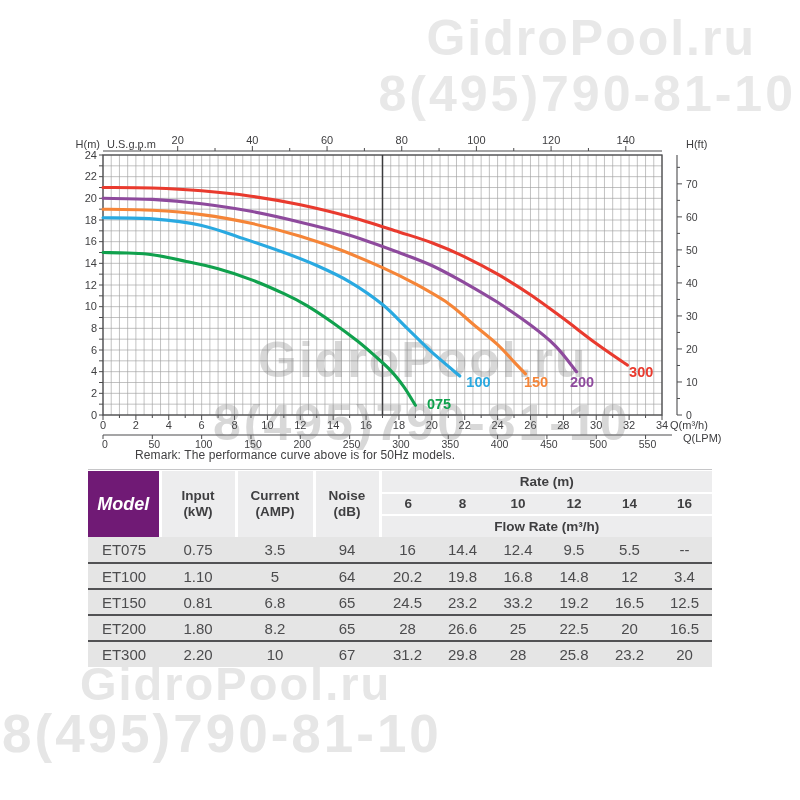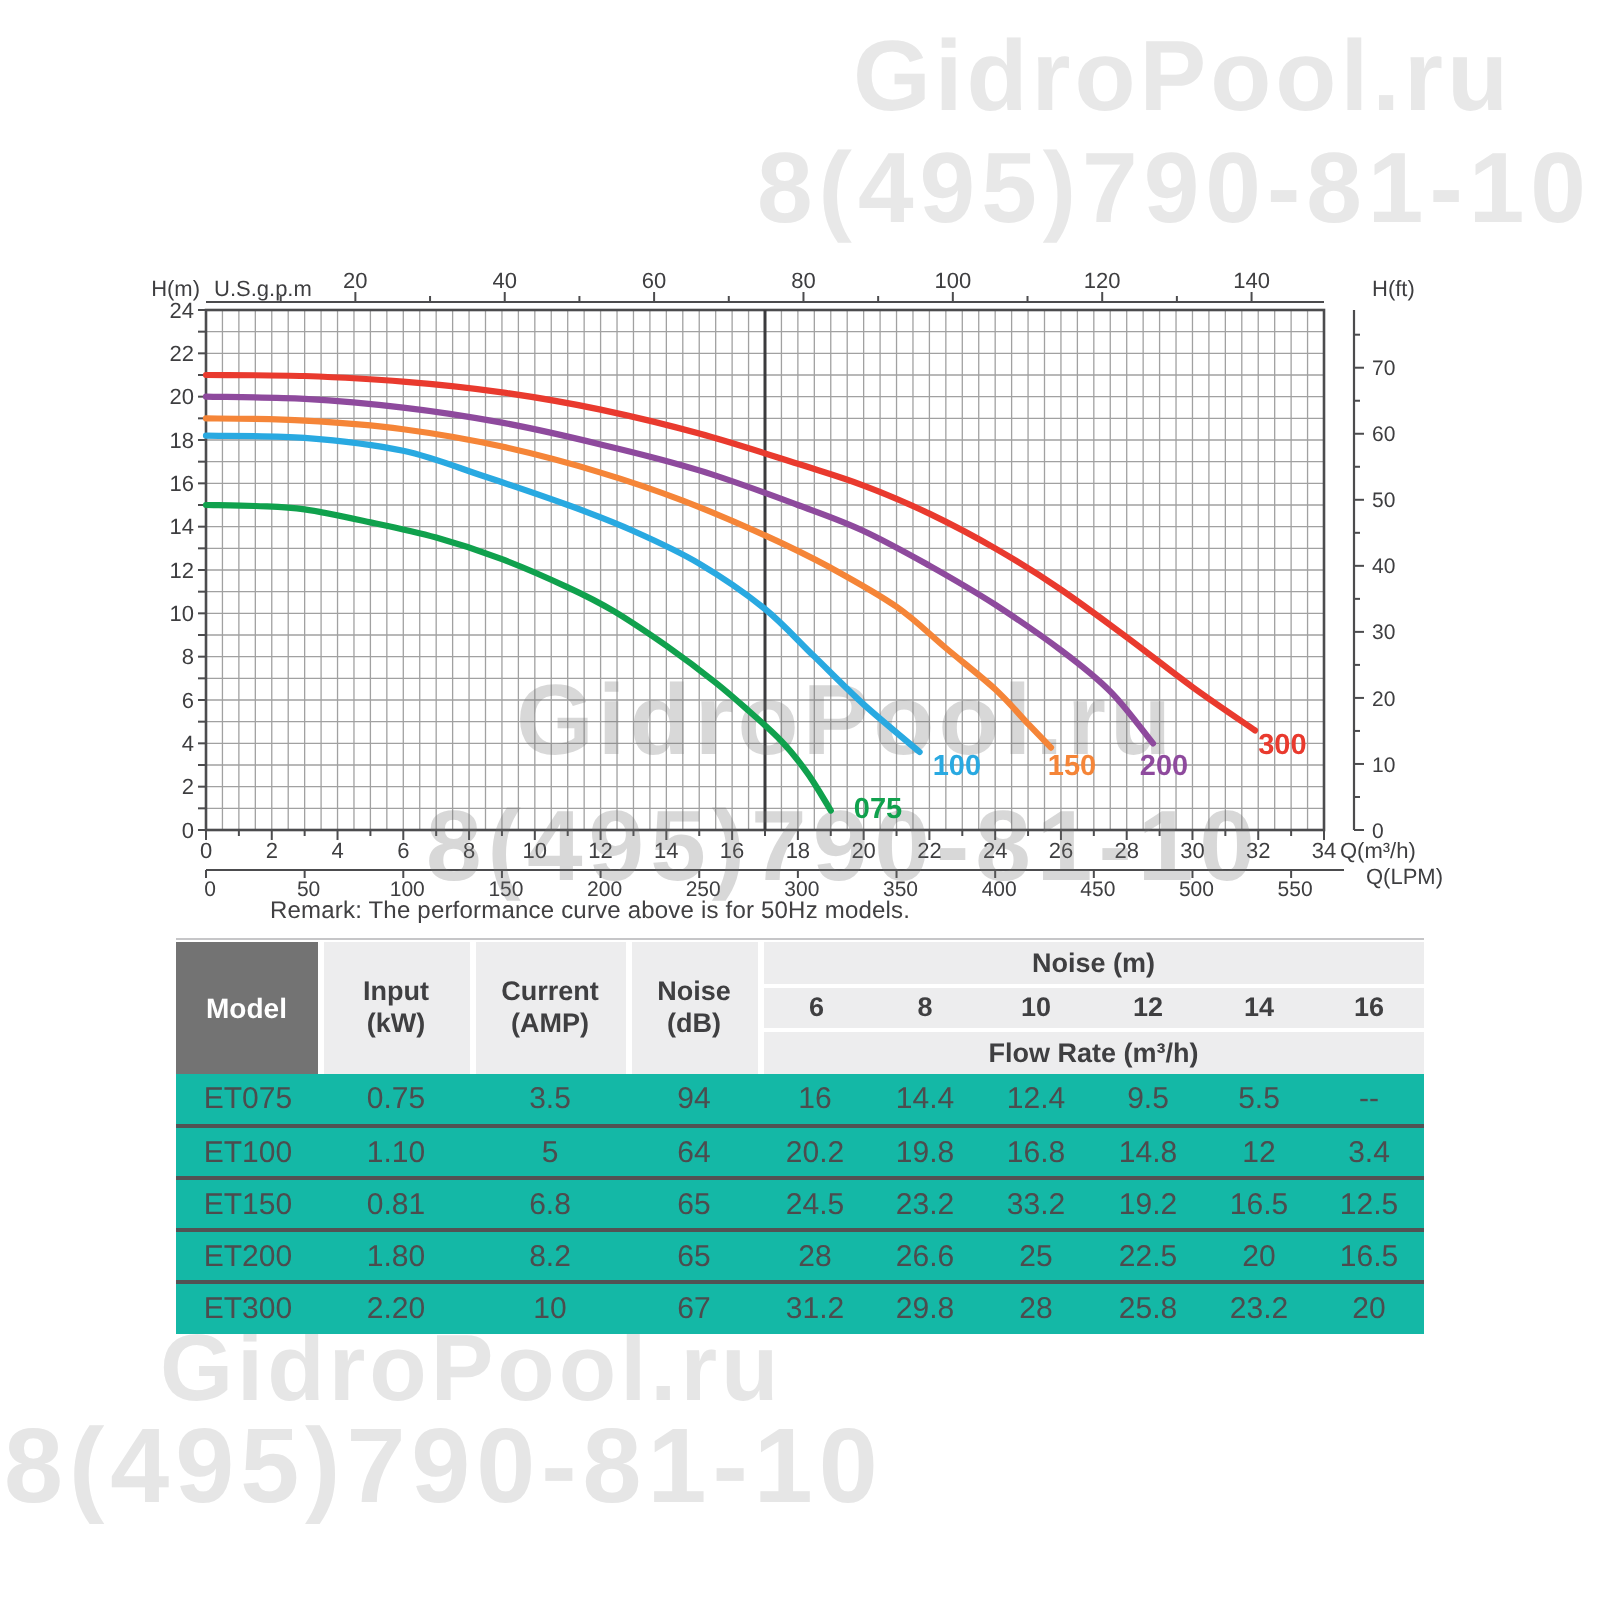--- a/index.html
+++ b/index.html
@@ -20,26 +20,26 @@
     position:absolute;left:103px;top:448px;z-index:2;
     font-size:12px;color:#414042;letter-spacing:0.1px;margin-left:32px;
   }
   #table-topline{position:absolute;left:88px;top:469px;width:624px;height:1px;background:#c6c6c8;z-index:2;}
   table.spec{
     position:absolute;left:88px;top:471px;width:624px;z-index:2;
     border-collapse:collapse;table-layout:fixed;
   }
   table.spec th, table.spec td{padding:0;text-align:center;vertical-align:middle;}
   thead th{background:#ededee;color:#3f3f41;font-size:13.5px;font-weight:bold;line-height:1.15;}
-  th.model-h{background:#737373;color:#ffffff;font-size:14px;}
+  th.model-h{background:#701a75;color:#ffffff;font-size:18px;font-style:italic;}
   th.gapL{border-left:3px solid #ffffff;}
   th.rowgap{border-top:2px solid #ffffff;}
   tr.hrow{height:22px;}
   tbody tr{height:26px;}
-  tbody td{font-size:15px;color:#4c4c4e;background:#14b8a6;}
+  tbody td{font-size:15px;color:#4c4c4e;background:#e5e5e5;}
   tbody tr.sep td{border-bottom:2px solid #525254;}
 </style>
 </head>
 <body>
 
 <div class="wm wm-tr-brand">GidroPool.ru</div>
 <div class="wm wm-tr-phone">8(495)790-81-10</div>
 <div class="wm wm-b-brand">GidroPool.ru</div>
 <div class="wm wm-b-phone">8(495)790-81-10</div>
 
@@ -374,21 +374,21 @@
         <div>(kW)</div>
       </th>
       <th class="gapL" rowspan="3">
         <div>Current</div>
         <div>(AMP)</div>
       </th>
       <th class="gapL" rowspan="3">
         <div>Noise</div>
         <div>(dB)</div>
       </th>
-      <th class="gapL" colspan="6">Noise (m)</th>
+      <th class="gapL" colspan="6">Rate (m)</th>
     </tr>
     <tr class="hrow">
       <th class="gapL rowgap">6</th>
       <th class="rowgap">8</th>
       <th class="rowgap">10</th>
       <th class="rowgap">12</th>
       <th class="rowgap">14</th>
       <th class="rowgap">16</th>
     </tr>
     <tr class="hrow">

